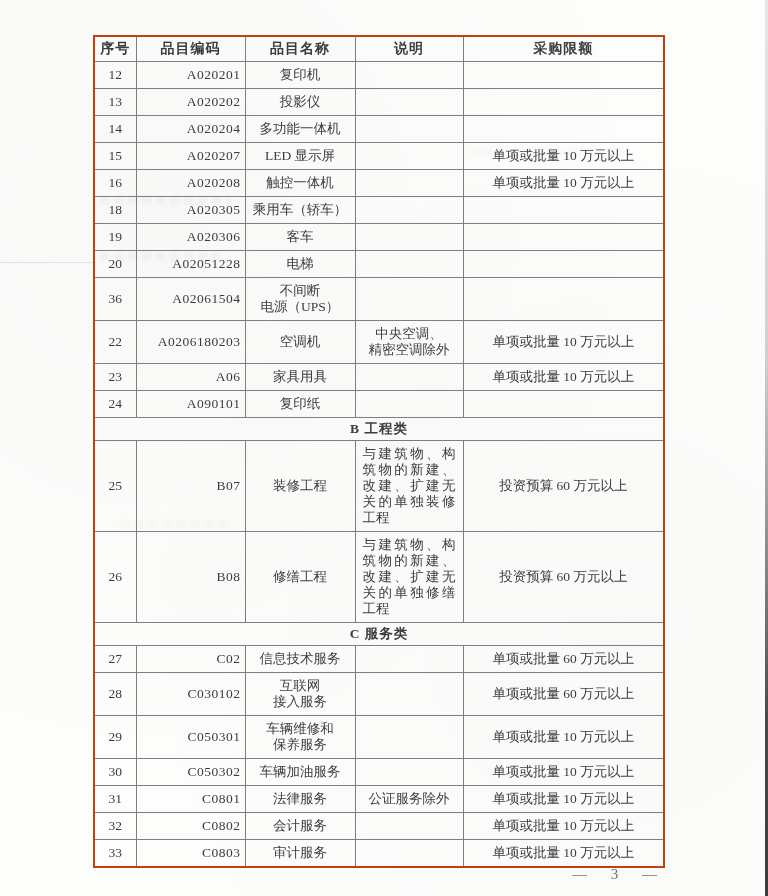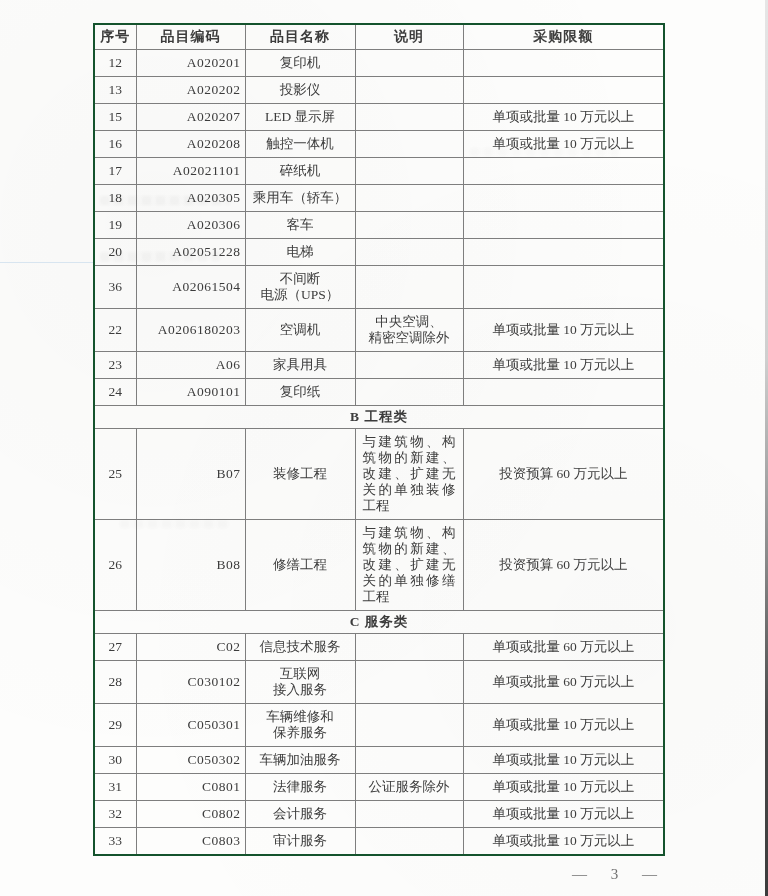--- a/index.html
+++ b/index.html
@@ -22,25 +22,25 @@
     position: absolute;
     inset: 0;
     background:
       radial-gradient(ellipse at 20% 25%, rgba(0,0,0,0.018), transparent 60%),
       radial-gradient(ellipse at 80% 70%, rgba(0,0,0,0.015), transparent 60%);
     pointer-events: none;
   }
   table.catalog {
     position: absolute;
     left: 93px;
-    top: 23px;
+    top: 35px;
     width: 570px;
     border-collapse: collapse;
     table-layout: fixed;
-    border: 2px solid #14532d;
+    border: 2px solid #c2410c;
   }
   .catalog th, .catalog td {
     border: 1px solid #7e7e7e;
     font-size: 13.5px;
     line-height: 16px;
     text-align: center;
     vertical-align: middle;
     padding: 5px 4px;
     white-space: pre-line;
     overflow: hidden;
@@ -140,39 +140,39 @@
           <td class="cell-limit"></td>
         </tr>
         <tr>
           <td class="cell-no">13</td>
           <td class="cell-code">A020202</td>
           <td class="cell-name">投影仪</td>
           <td class="cell-desc"></td>
           <td class="cell-limit"></td>
         </tr>
         <tr>
+          <td class="cell-no">14</td>
+          <td class="cell-code">A020204</td>
+          <td class="cell-name">多功能一体机</td>
+          <td class="cell-desc"></td>
+          <td class="cell-limit"></td>
+        </tr>
+        <tr>
           <td class="cell-no">15</td>
           <td class="cell-code">A020207</td>
           <td class="cell-name">LED 显示屏</td>
           <td class="cell-desc"></td>
           <td class="cell-limit">单项或批量 10 万元以上</td>
         </tr>
         <tr>
           <td class="cell-no">16</td>
           <td class="cell-code">A020208</td>
           <td class="cell-name">触控一体机</td>
           <td class="cell-desc"></td>
           <td class="cell-limit">单项或批量 10 万元以上</td>
-        </tr>
-        <tr>
-          <td class="cell-no">17</td>
-          <td class="cell-code">A02021101</td>
-          <td class="cell-name">碎纸机</td>
-          <td class="cell-desc"></td>
-          <td class="cell-limit"></td>
         </tr>
         <tr>
           <td class="cell-no">18</td>
           <td class="cell-code">A020305</td>
           <td class="cell-name">乘用车（轿车）</td>
           <td class="cell-desc"></td>
           <td class="cell-limit"></td>
         </tr>
         <tr>
           <td class="cell-no">19</td>

